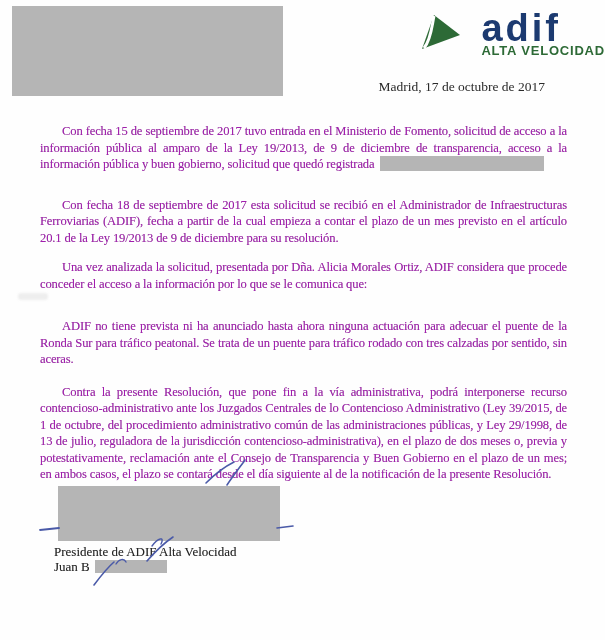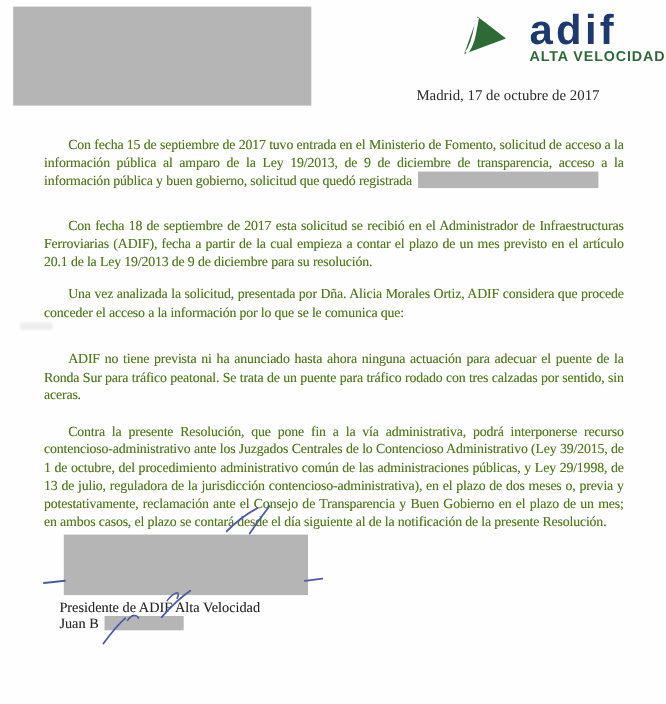--- a/index.html
+++ b/index.html
@@ -20,21 +20,21 @@
          line-height:32px;letter-spacing:3px;color:#1c3a70;}
   .tagline{font-family:"Liberation Sans", sans-serif;font-weight:bold;font-size:13px;
            line-height:10px;letter-spacing:0.8px;color:#2d6a36;margin-top:2px;}
 
   
   .date{margin:20px 60px 0 0;text-align:right;font-size:13.5px;line-height:18px;color:#2a2a2a;}
 
   
   .content{margin:27px 38px 0 40px;width:527px;}
   .para{margin:0;text-align:justify;text-indent:22px;font-size:12.6px;line-height:16.5px;
-        letter-spacing:-0.15px;color:#4d7c0f;text-shadow:0 0 0.4px rgba(40,40,40,0.35);}
+        letter-spacing:-0.15px;color:#a21caf;text-shadow:0 0 0.4px rgba(40,40,40,0.35);}
   .p2{margin-top:24px;}
   .p3{margin-top:13px;}
   .p4{margin-top:26px;}
   .p5{margin-top:16px;}
 
   
   .signature{position:relative;margin:3px 0 0 54px;}
   .sig-box{width:222px;height:55px;margin-left:4px;}
   .sig-title{margin-top:3px;font-size:13px;line-height:15px;color:#262626;
              text-shadow:0 0 0.4px rgba(40,40,40,0.35);font-family:Liberation Serif, serif;}

